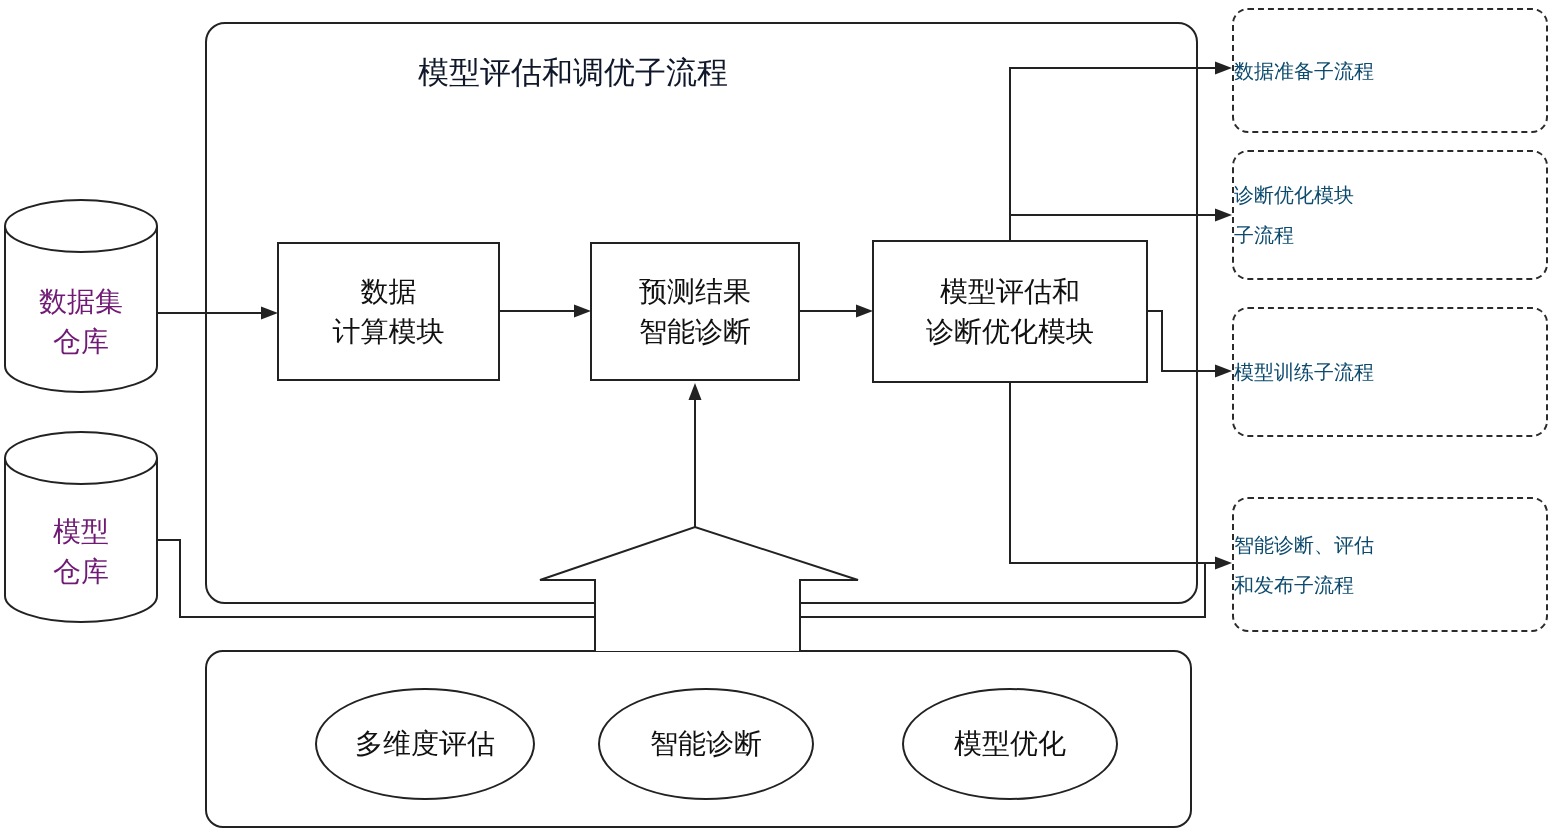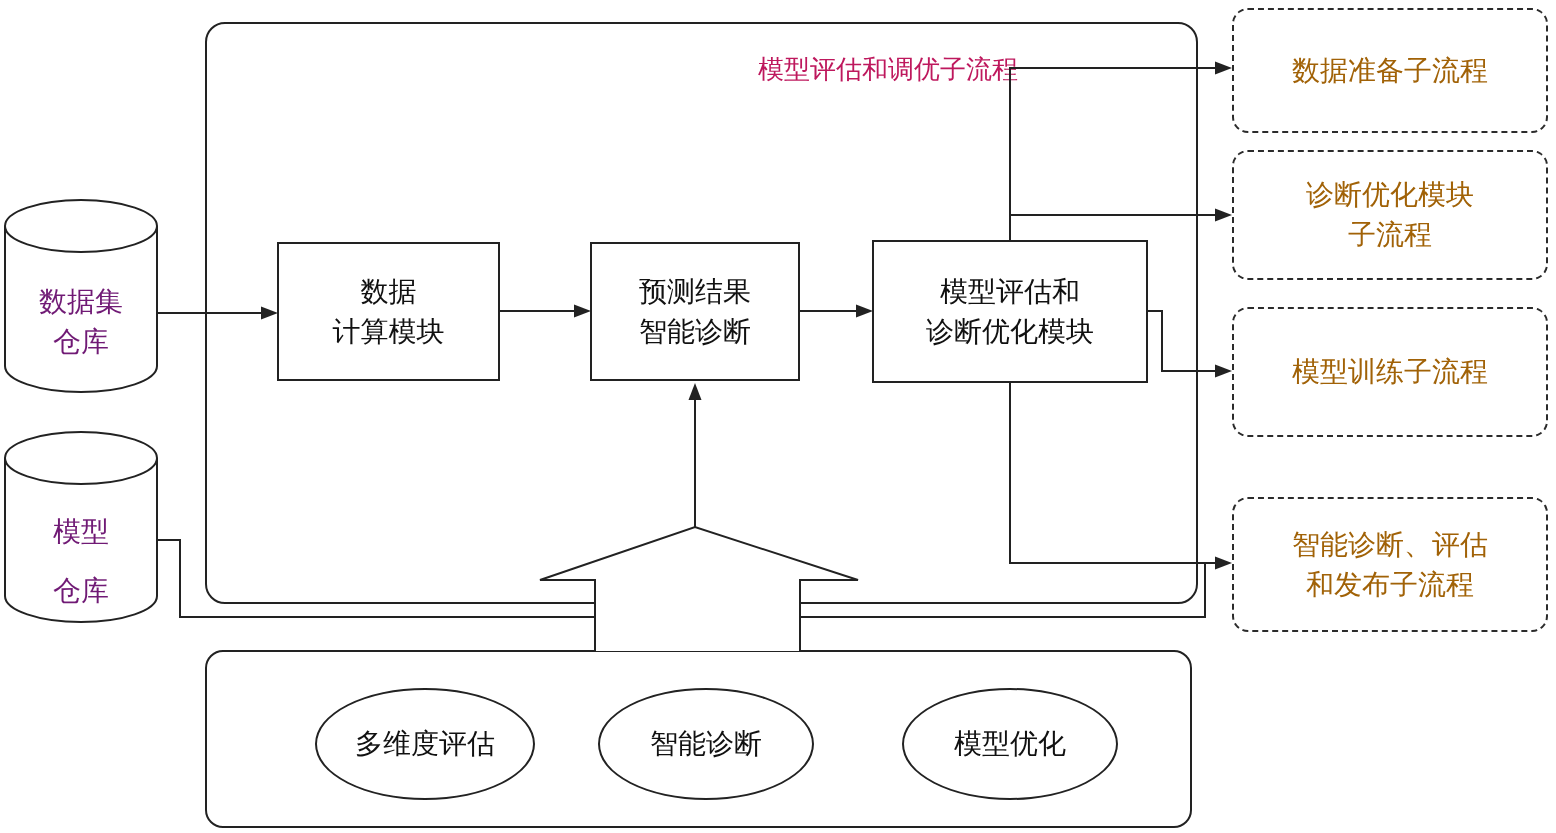--- a/index.html
+++ b/index.html
@@ -25,26 +25,26 @@
     font-size: 28px;
     line-height: 40px;
     color: #111111;
   }
   .dashedbox {
     border: 2px dashed #2b2b2b;
     border-radius: 16px;
     background: #ffffff;
     display: flex;
     flex-direction: column;
-    align-items: center;
+    align-items: flex-start;
     justify-content: center;
     text-align: center;
-    font-size: 28px;
+    font-size: 20px;
     line-height: 40px;
-    color: #a16207;
+    color: #0c4a6e;
   }
   .roundcontainer {
     border: 2px solid #222222;
     border-radius: 20px;
     background: transparent;
   }
   .ellipse {
     border: 2px solid #222222;
     border-radius: 50%;
     background: #ffffff;
@@ -59,23 +59,23 @@
     display: flex;
     flex-direction: column;
     align-items: center;
     justify-content: flex-start;
     text-align: center;
     font-size: 28px;
     line-height: 40px;
     color: #701a75;
   }
   .title {
-    font-size: 26px;
-    text-align: right;
-    color: #be185d;
+    font-size: 31px;
+    text-align: left;
+    color: #0f172a;
   }
   #connector-layer {
     position: absolute;
     left: 0; top: 0;
     width: 1556px; height: 833px;
     pointer-events: none;
   }
 </style>
 </head>
 <body>
@@ -131,21 +131,21 @@
 
   <div class="abs ellipse" style="left:902px; top:688px; width:216px; height:112px;">
     <div>模型优化</div>
   </div>
 
   <div class="abs cyl-label" style="left:5px; top:282px; width:152px; height:84px;">
     <div>数据集</div>
     <div>仓库</div>
   </div>
 
-  <div class="abs cyl-label" style="left:5px; top:512px; width:152px; height:84px;gap:19px;">
+  <div class="abs cyl-label" style="left:5px; top:512px; width:152px; height:84px;">
     <div>模型</div>
     <div>仓库</div>
   </div>
 
   <svg id="connector-layer" viewBox="0 0 1556 833">
 
     <g stroke="#222222" stroke-width="2" fill="none">
       <ellipse cx="81" cy="226" rx="76" ry="26"></ellipse>
       <path d="M5,226 L5,366 A76,26 0 0 0 157,366 L157,226"></path>
     </g>

